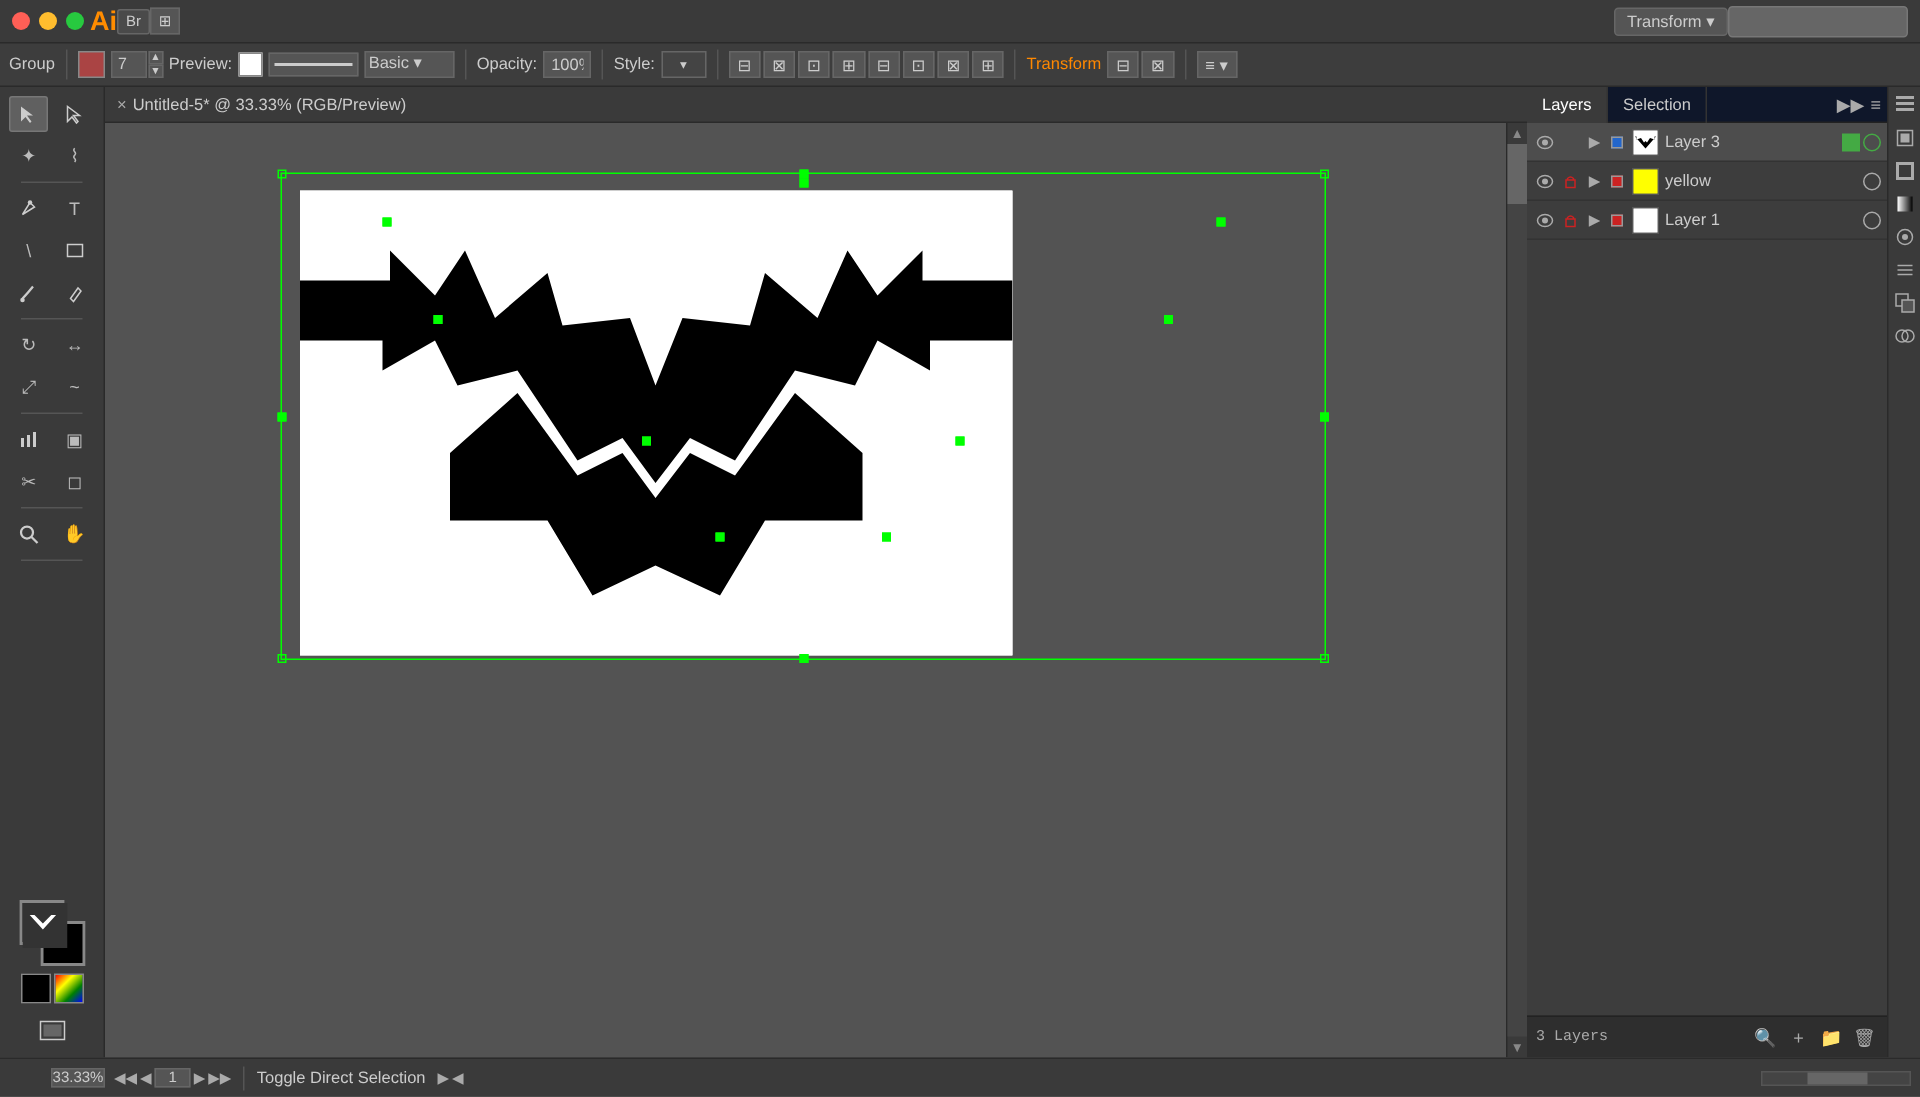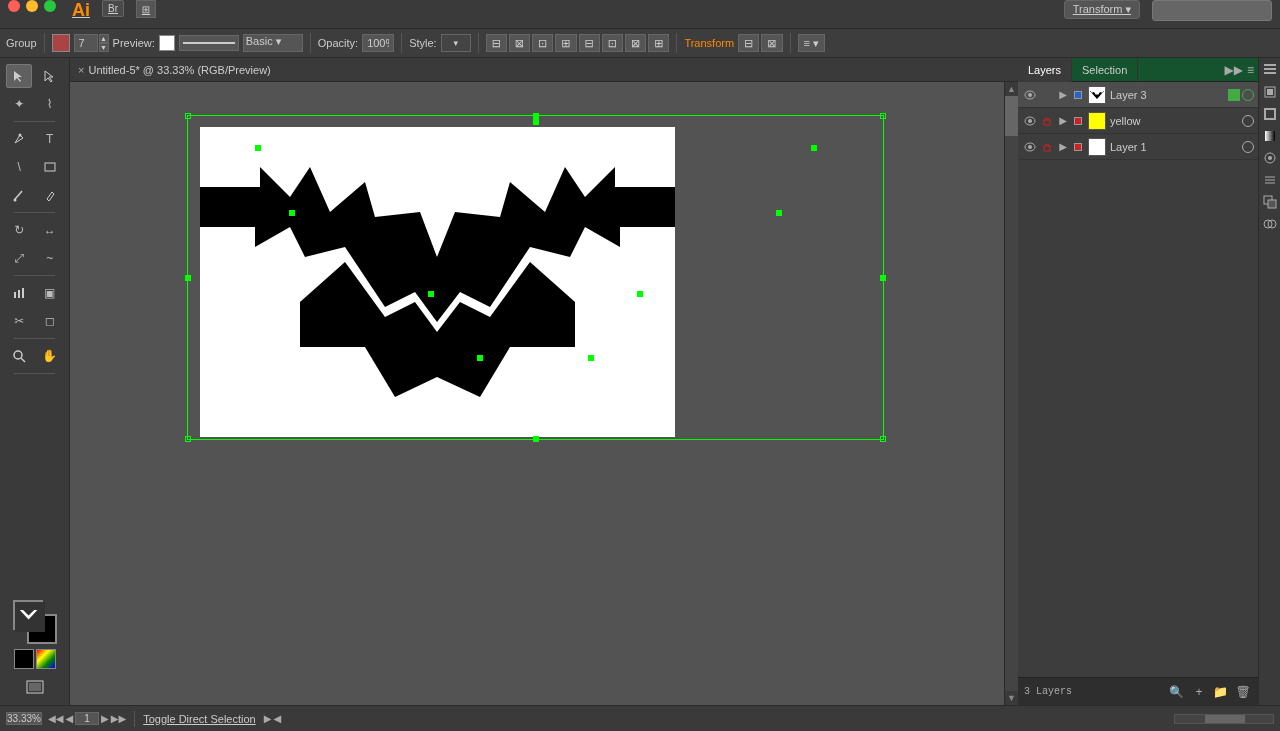--- a/index.html
+++ b/index.html
@@ -3,24 +3,23 @@
   <meta charset="utf-8">
   <style>
     * { margin: 0; padding: 0; box-sizing: border-box; }
     body { width: 1280px; height: 731px; background: #535353; font-family: 'Arial', sans-serif; font-size: 11px; color: #ccc; overflow: hidden; }
 
     
     #titlebar {
       height: 28px;
       background: #3a3a3a;
       display: flex;
-      align-items: flex-start;
+      align-items: center;
       padding: 0 8px;
-      gap: 12px;
-      text-decoration: underline;
+      gap: 0;
     }
     .traffic-lights { display: flex; gap: 6px; align-items: center; }
     .tl { width: 12px; height: 12px; border-radius: 50%; }
     .tl-red { background: #ff5f56; }
     .tl-yellow { background: #ffbd2e; }
     .tl-green { background: #27c93f; }
     .ai-logo { color: #ff8c00; font-weight: bold; font-size: 18px; margin-left: 4px; }
     .titlebar-spacer { flex: 1; }
     .essentials-btn {
       background: #555;
@@ -235,21 +234,21 @@
 
     
     #layers-panel {
       flex: 1;
       display: flex;
       flex-direction: column;
       background: #3a3a3a;
     }
     .panel-tabs {
       display: flex;
-      background: #14532d;
+      background: #0f172a;
       border-bottom: 1px solid #222;
       height: 24px;
     }
     .panel-tab {
       padding: 0 10px;
       height: 24px;
       display: flex;
       align-items: center;
       cursor: pointer;
       font-size: 11px;
@@ -319,25 +318,25 @@
       height: 26px;
       background: #3a3a3a;
       border-top: 1px solid #2a2a2a;
       display: flex;
       align-items: center;
       padding: 0 6px;
       gap: 4px;
       font-size: 11px;
       color: #ccc;
     }
-    .status-zoom { display: flex; gap: 2px; }
+    .status-zoom { display: flex; gap: 2px; margin-left: 28px; }
     .zoom-input { width: 36px; background: #555; border: 1px solid #666; color: #ccc; font-size: 10px; text-align: center; }
     .nav-btn { background: transparent; border: none; color: #aaa; cursor: pointer; font-size: 10px; }
     .artboard-num { width: 24px; background: #555; border: 1px solid #666; color: #ccc; font-size: 10px; text-align: center; }
-    .status-toggle { color: #ccc; font-size: 11px; text-decoration: underline; }
+    .status-toggle { color: #ccc; font-size: 11px; }
 
     
     #canvas-scrollbar {
       width: 14px;
       background: #3a3a3a;
       border-left: 1px solid #2a2a2a;
       display: flex;
       flex-direction: column;
     }
     .scroll-arrow { height: 14px; display: flex; align-items: center; justify-content: center; color: #888; font-size: 9px; cursor: pointer; }

